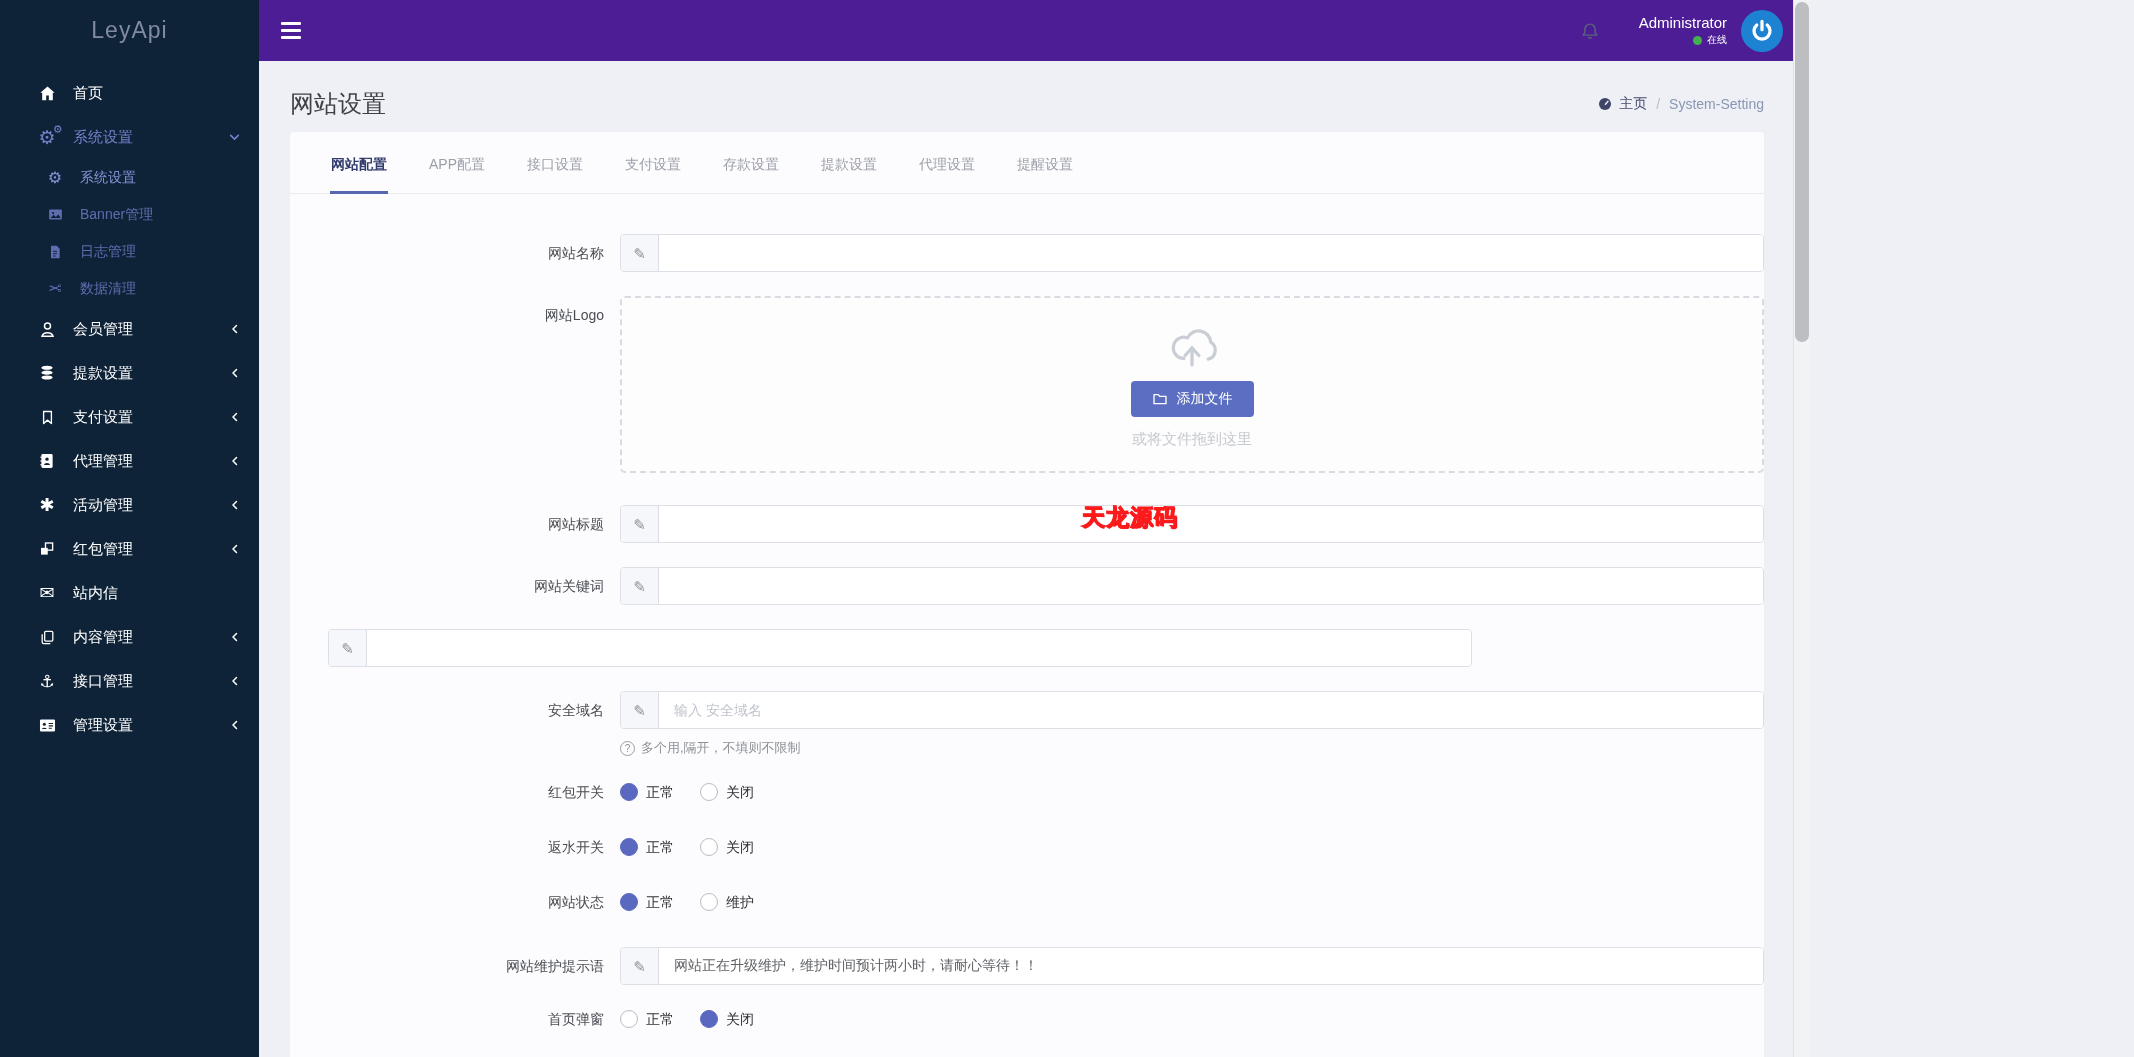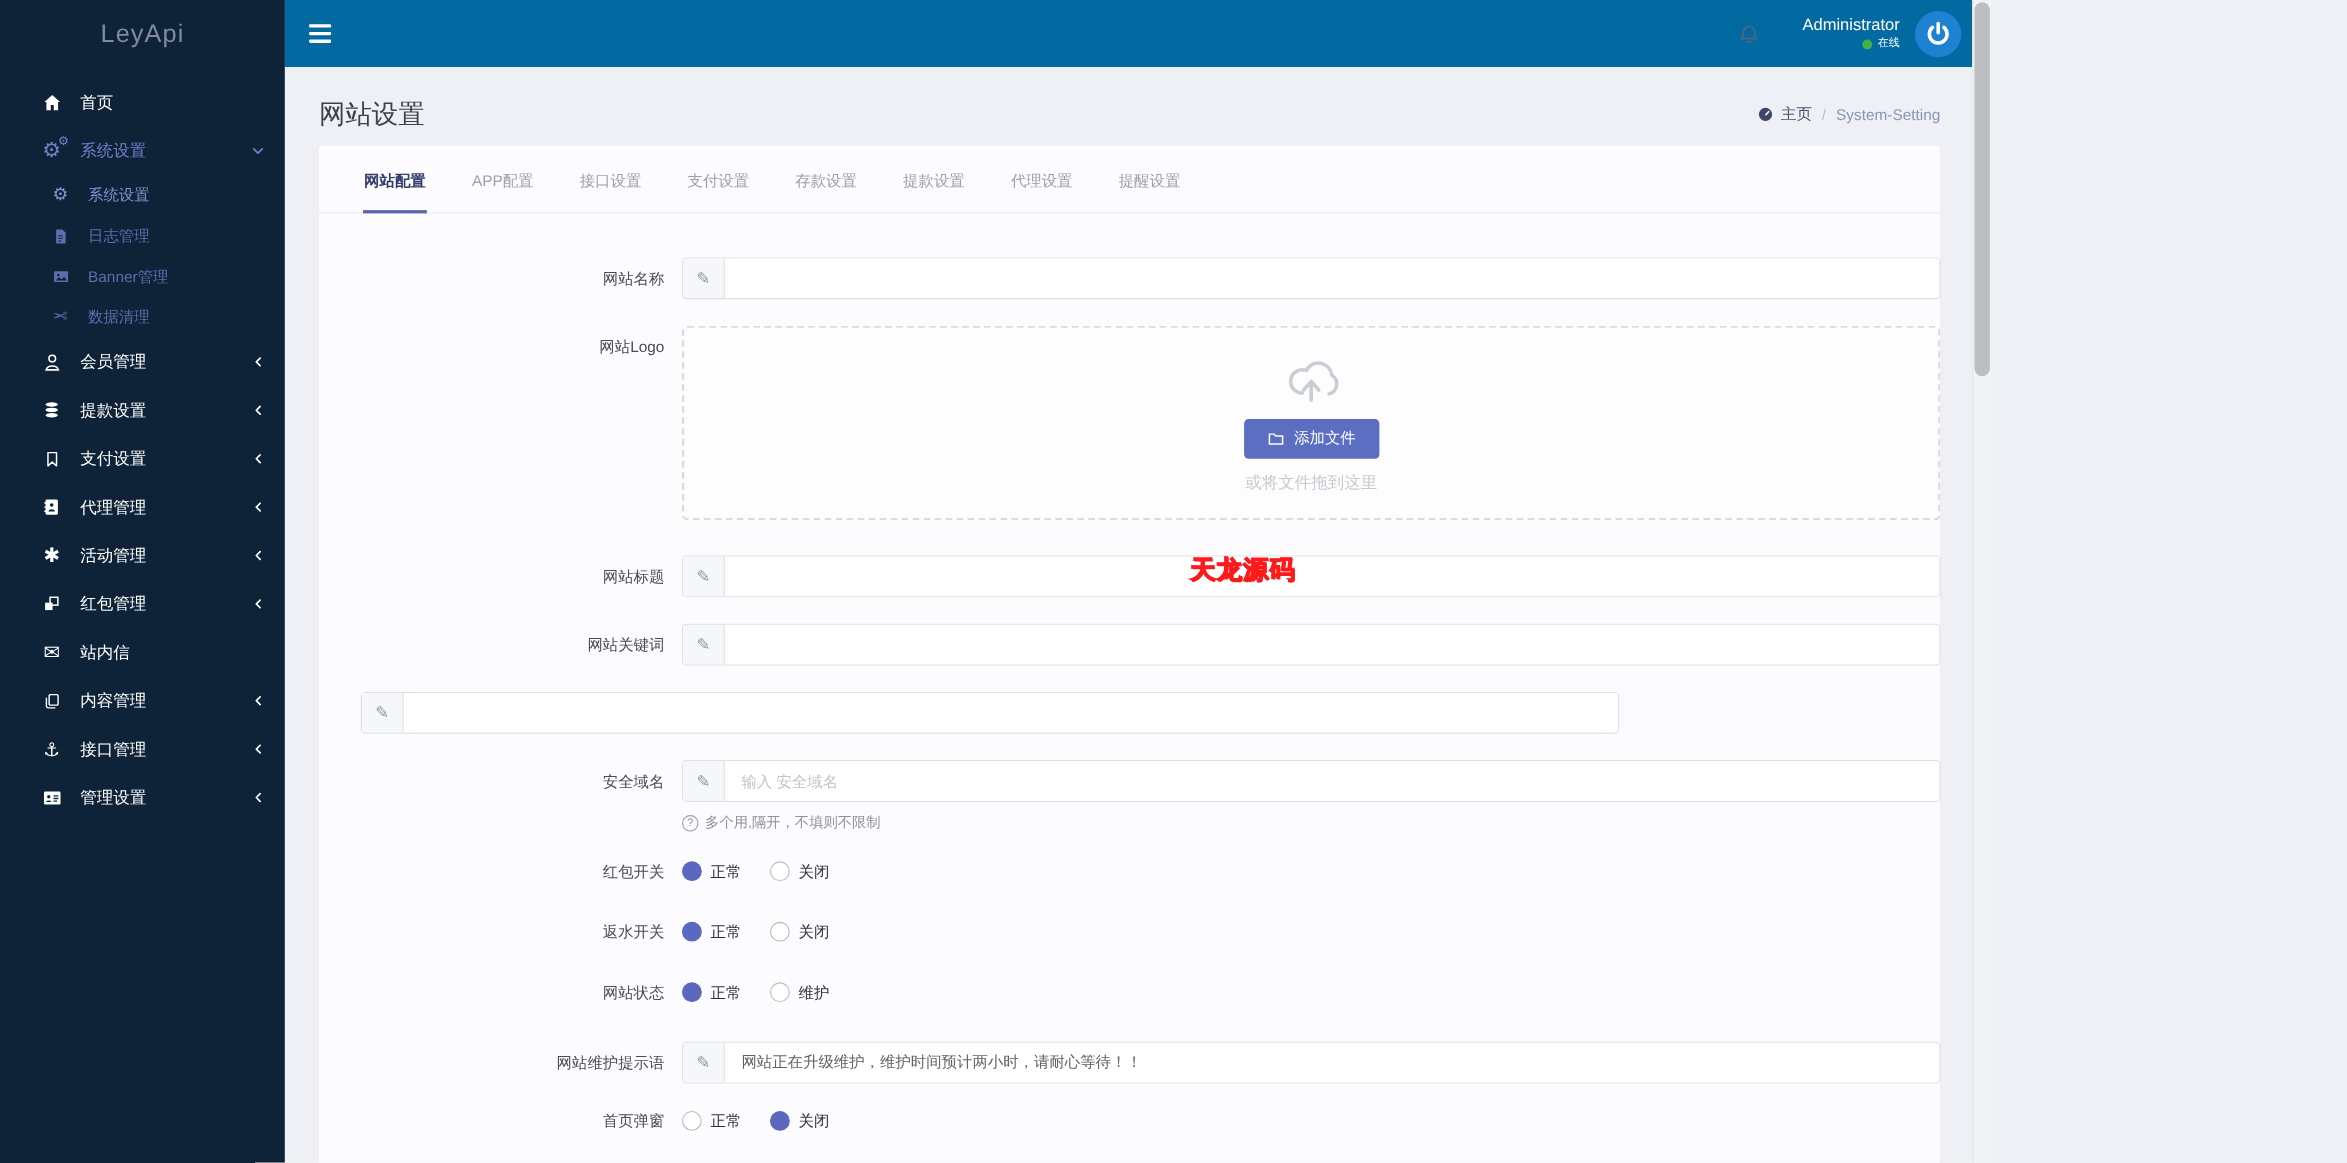--- a/index.html
+++ b/index.html
@@ -18,21 +18,21 @@
   .nav-sub-item { position:relative; height:37px; display:flex; align-items:center; padding-left:44px; color:#5f6cae; font-size:14px; cursor:pointer; }
   .nav-sub-item.active { color:#8692d4; }
   .nav-sub-item .ni-icon { width:22px; margin-right:14px; display:flex; align-items:center; justify-content:center; }
   .chev { position:absolute; right:18px; top:50%; transform:translateY(-50%); display:flex; }
   .uico { font-style:normal; line-height:1; }
   .cogs-wrap { position:relative; display:inline-block; }
   .cogs-wrap .cog-sm { position:absolute; right:-7px; top:-4px; font-size:11px; }
 
   
   .main { flex:1 1 auto; display:flex; flex-direction:column; position:relative; }
-  .topbar { height:61px; background:#0369a1; display:flex; align-items:center; padding:0 10px 0 22px; flex:0 0 61px; }
+  .topbar { height:61px; background:#4c1d95; display:flex; align-items:center; padding:0 10px 0 22px; flex:0 0 61px; }
   .hamburger { width:30px; height:30px; background:transparent; border:none; cursor:pointer; display:flex; flex-direction:column; justify-content:center; gap:4px; }
   .hamburger span { display:block; width:20px; height:3px; background:#ffffff; border-radius:1px; }
   .top-right { margin-left:auto; display:flex; align-items:center; }
   .bell { margin-right:38px; display:flex; cursor:pointer; }
   .userblock { display:flex; flex-direction:column; align-items:flex-end; margin-right:14px; cursor:pointer; }
   .username { color:#ffffff; font-size:15px; line-height:19px; }
   .statusrow { display:flex; align-items:center; gap:5px; }
   .statusdot { width:9px; height:9px; border-radius:50%; background:#43b14b; }
   .statustxt { color:#ffffff; font-size:10px; line-height:16px; }
   .avatar { width:42px; height:42px; border-radius:50%; background:#1e82d2; display:flex; align-items:center; justify-content:center; cursor:pointer; }
@@ -112,36 +112,36 @@
         </div>
         <div class="nav-sub">
           <div class="nav-sub-item active">
             <span class="ni-icon">
               <span class="uico" style="font-size:16px">⚙</span>
             </span>
             <span>系统设置</span>
           </div>
           <div class="nav-sub-item">
             <span class="ni-icon">
-              <svg width="16" height="16" viewBox="0 0 24 24">
-                <path d="M6 2.5h8.5L19 7v14.5H6z" fill="currentColor"></path>
-                <path d="M9 11h6M9 14.5h6M9 18h4" stroke="#0e2338" stroke-width="1.4"></path>
-              </svg>
-            </span>
-            <span>日志管理</span>
-          </div>
-          <div class="nav-sub-item">
-            <span class="ni-icon">
               <svg width="17" height="17" viewBox="0 0 24 24">
                 <rect x="3" y="5" width="18" height="14" rx="1.5" fill="currentColor"></rect>
                 <circle cx="8.5" cy="10" r="1.6" fill="#0e2338"></circle>
                 <path d="M5 17l4.5-4.5 3 3L16 12l3.5 5z" fill="#0e2338"></path>
               </svg>
             </span>
             <span>Banner管理</span>
+          </div>
+          <div class="nav-sub-item">
+            <span class="ni-icon">
+              <svg width="16" height="16" viewBox="0 0 24 24">
+                <path d="M6 2.5h8.5L19 7v14.5H6z" fill="currentColor"></path>
+                <path d="M9 11h6M9 14.5h6M9 18h4" stroke="#0e2338" stroke-width="1.4"></path>
+              </svg>
+            </span>
+            <span>日志管理</span>
           </div>
           <div class="nav-sub-item">
             <span class="ni-icon">
               <span class="uico" style="font-size:16px;display:inline-block;transform:scaleX(-1)">✂</span>
             </span>
             <span>数据清理</span>
           </div>
         </div>
         <div class="nav-item">
           <span class="ni-icon">

